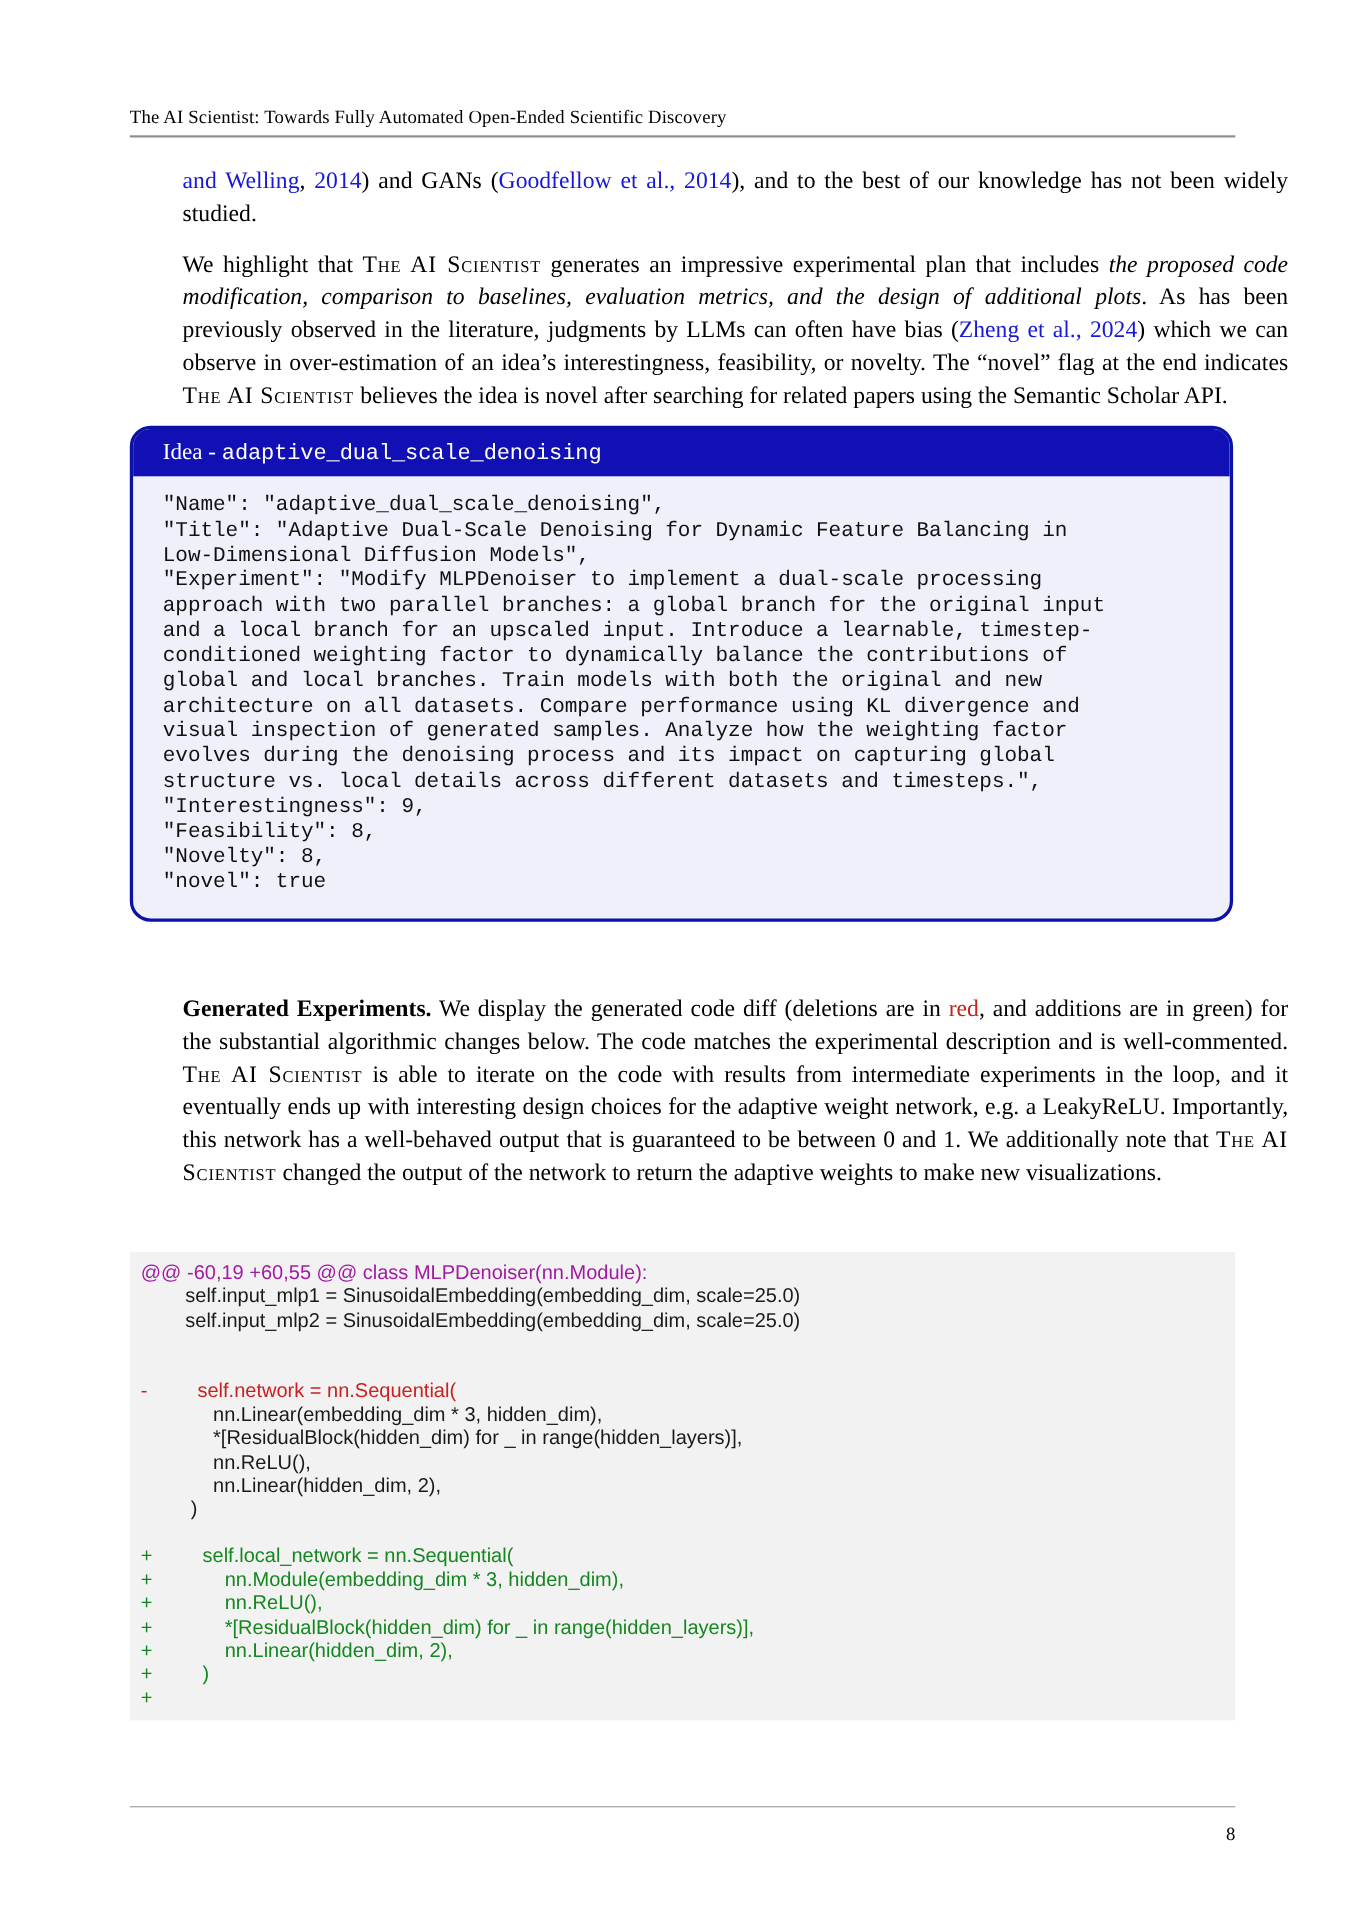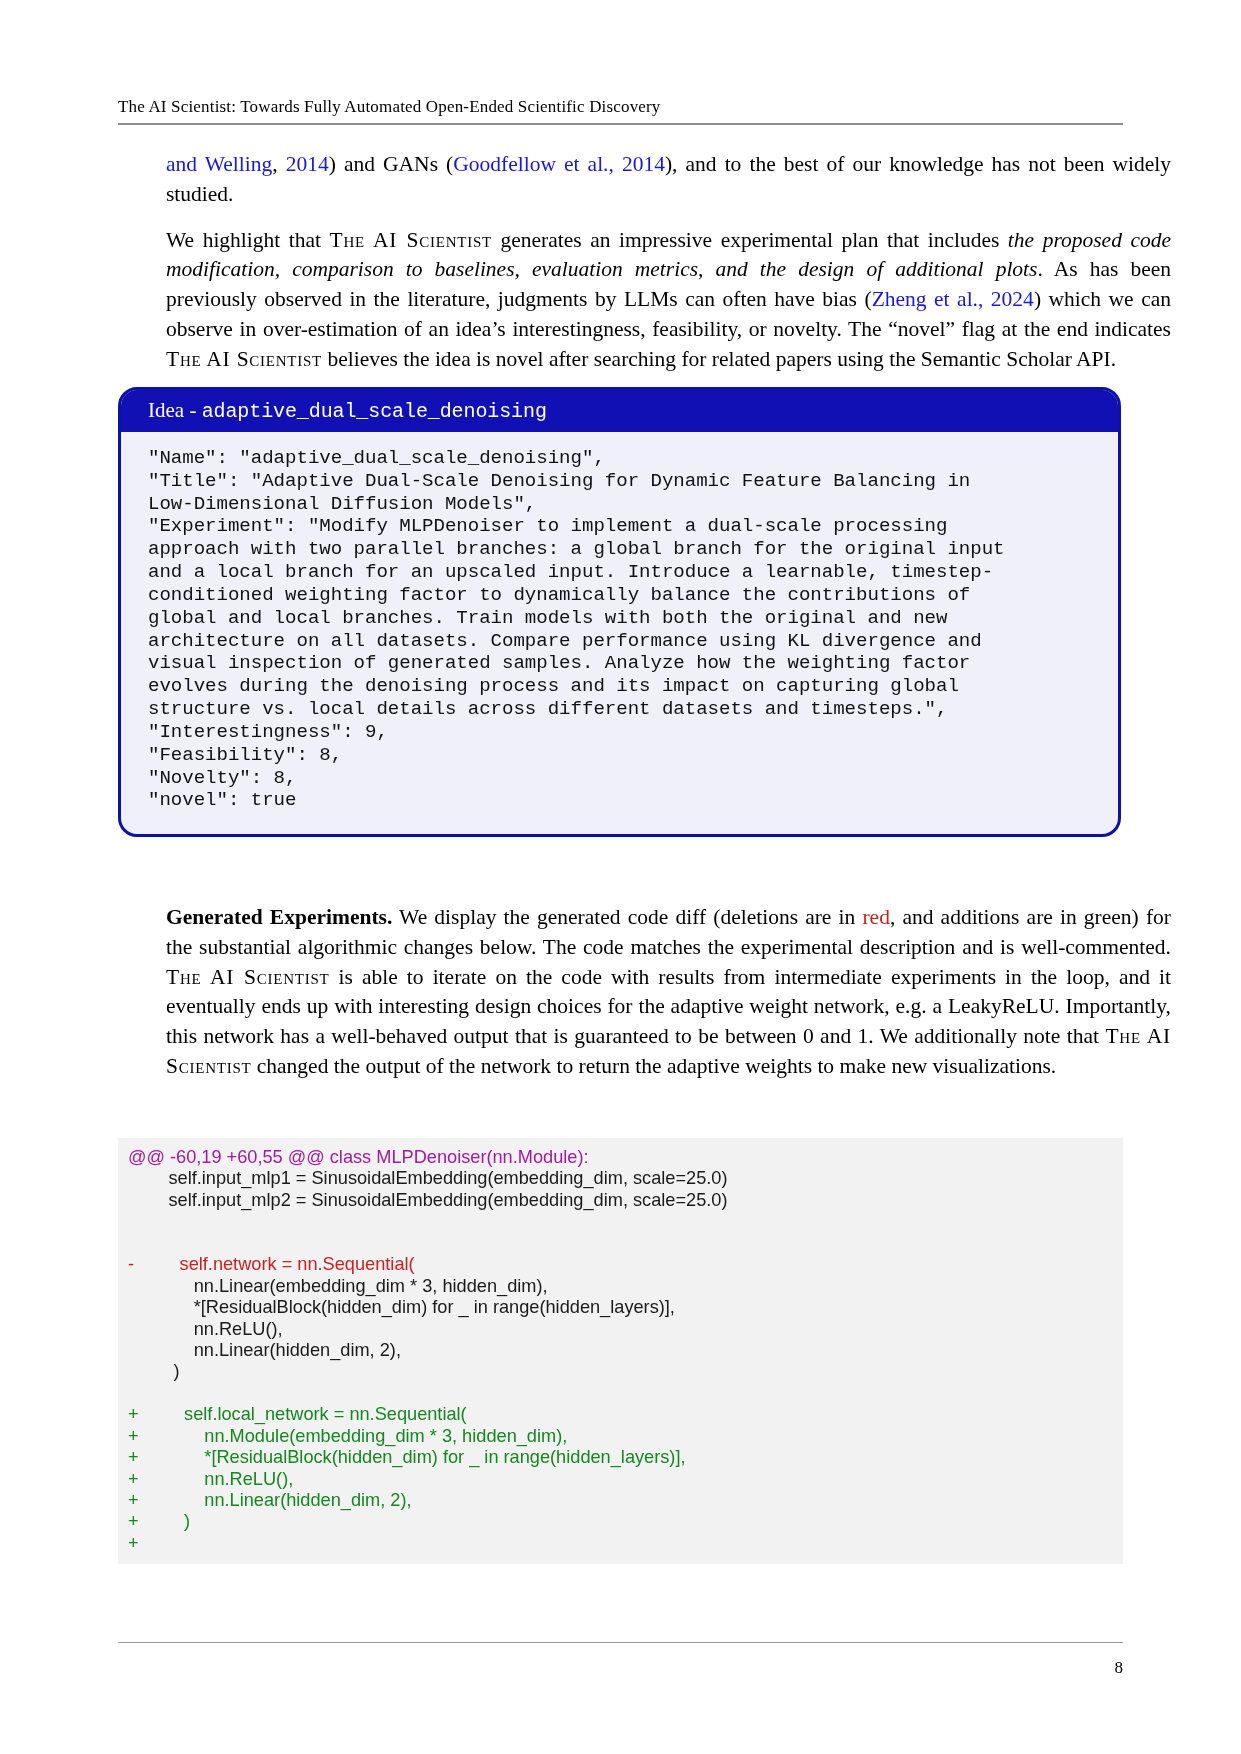--- a/index.html
+++ b/index.html
@@ -192,22 +192,22 @@
       <div class="diff-line d-ctx">&nbsp;</div>
       <div class="diff-line d-del">-         self.network = nn.Sequential(</div>
       <div class="diff-line d-ctx">             nn.Linear(embedding_dim * 3, hidden_dim),</div>
       <div class="diff-line d-ctx">             *[ResidualBlock(hidden_dim) for _ in range(hidden_layers)],</div>
       <div class="diff-line d-ctx">             nn.ReLU(),</div>
       <div class="diff-line d-ctx">             nn.Linear(hidden_dim, 2),</div>
       <div class="diff-line d-ctx">         )</div>
       <div class="diff-line d-ctx">&nbsp;</div>
       <div class="diff-line d-add">+         self.local_network = nn.Sequential(</div>
       <div class="diff-line d-add">+             nn.Module(embedding_dim * 3, hidden_dim),</div>
+      <div class="diff-line d-add">+             nn.ReLU(),</div>
       <div class="diff-line d-add">+             *[ResidualBlock(hidden_dim) for _ in range(hidden_layers)],</div>
-      <div class="diff-line d-add">+             nn.ReLU(),</div>
       <div class="diff-line d-add">+             nn.Linear(hidden_dim, 2),</div>
       <div class="diff-line d-add">+         )</div>
       <div class="diff-line d-add">+</div>
     </div>
 
   <div class="footer-rule"></div>
   <div class="pageno">8</div>
 
 </div>
 

